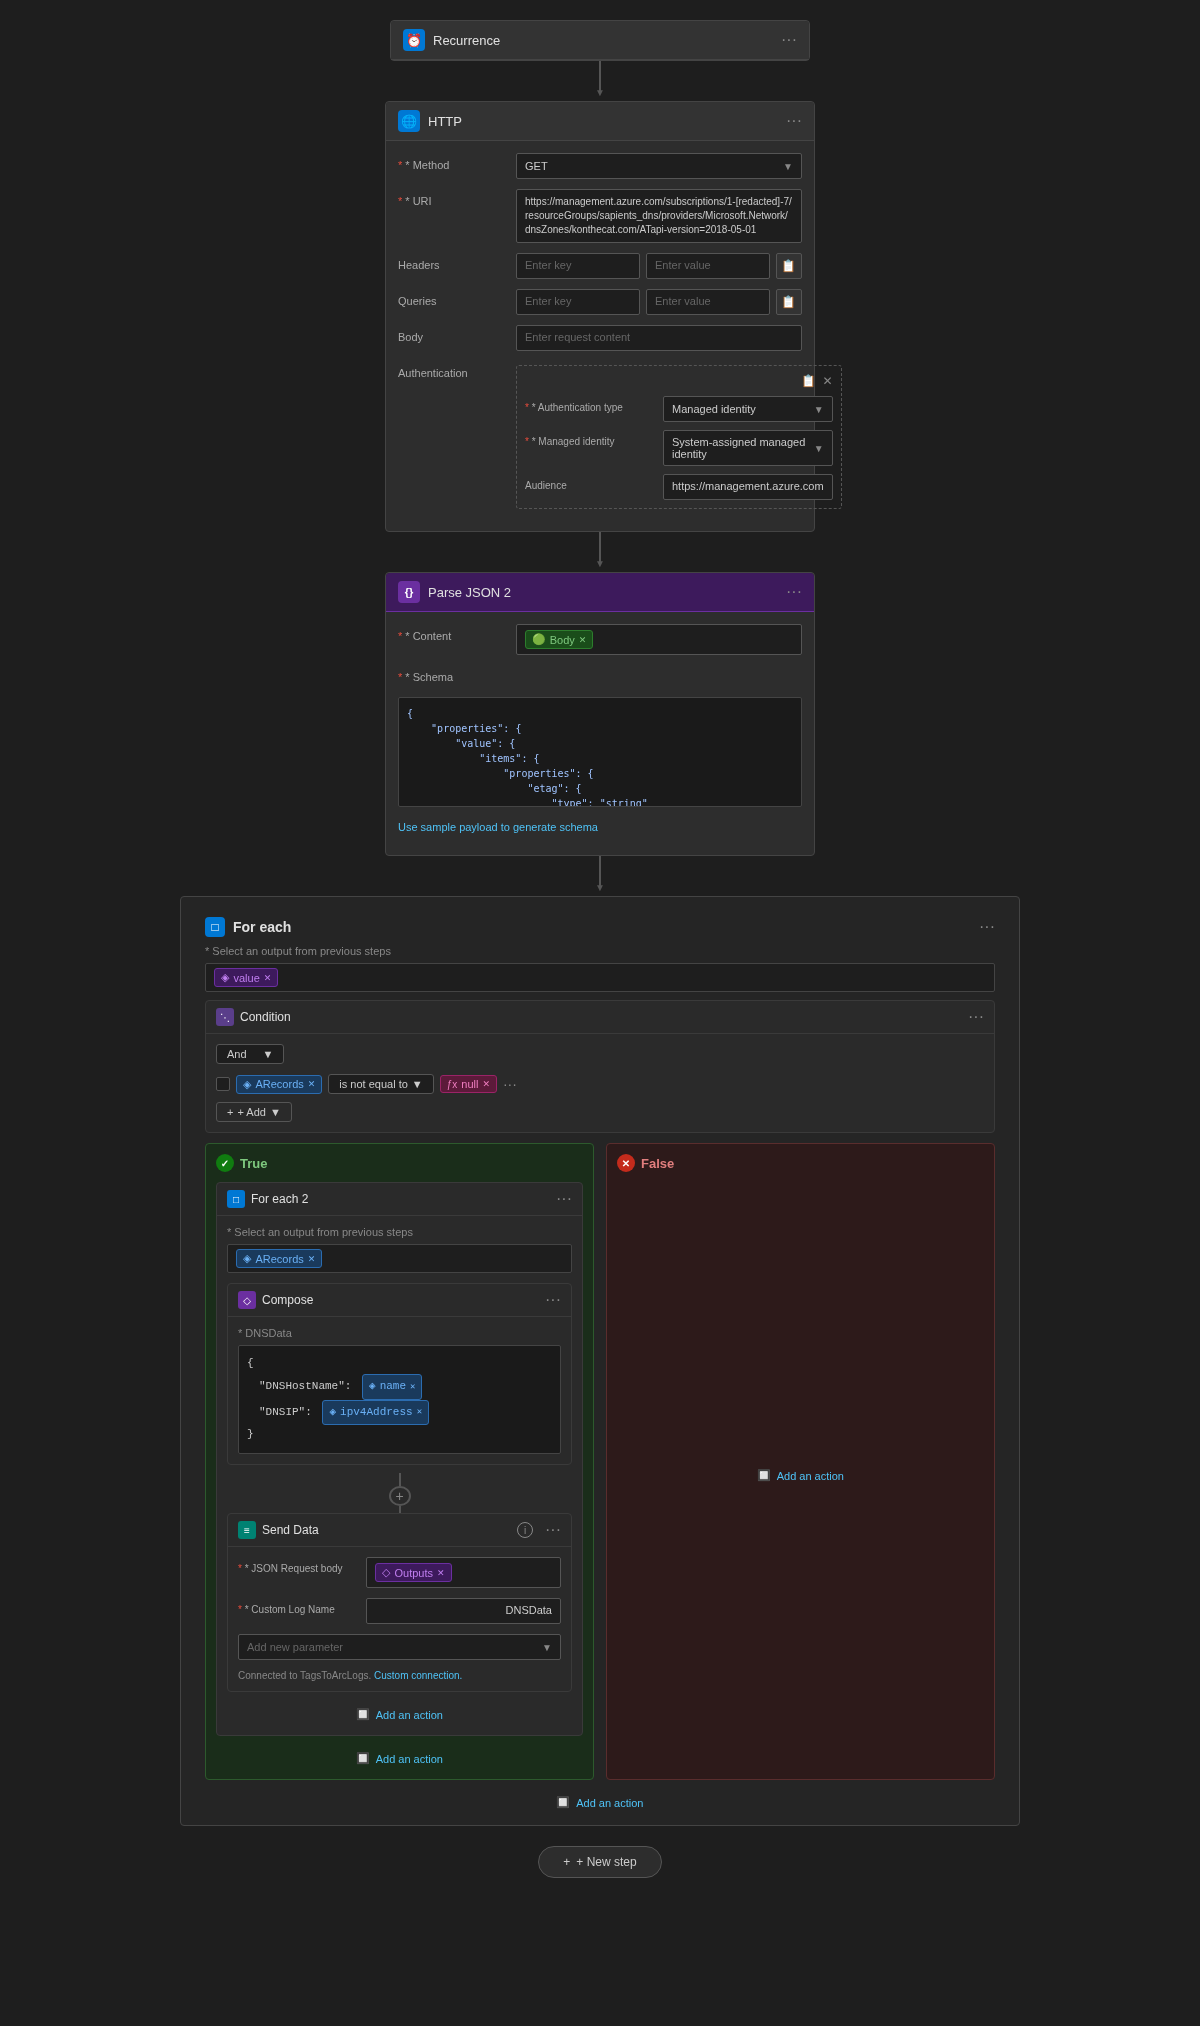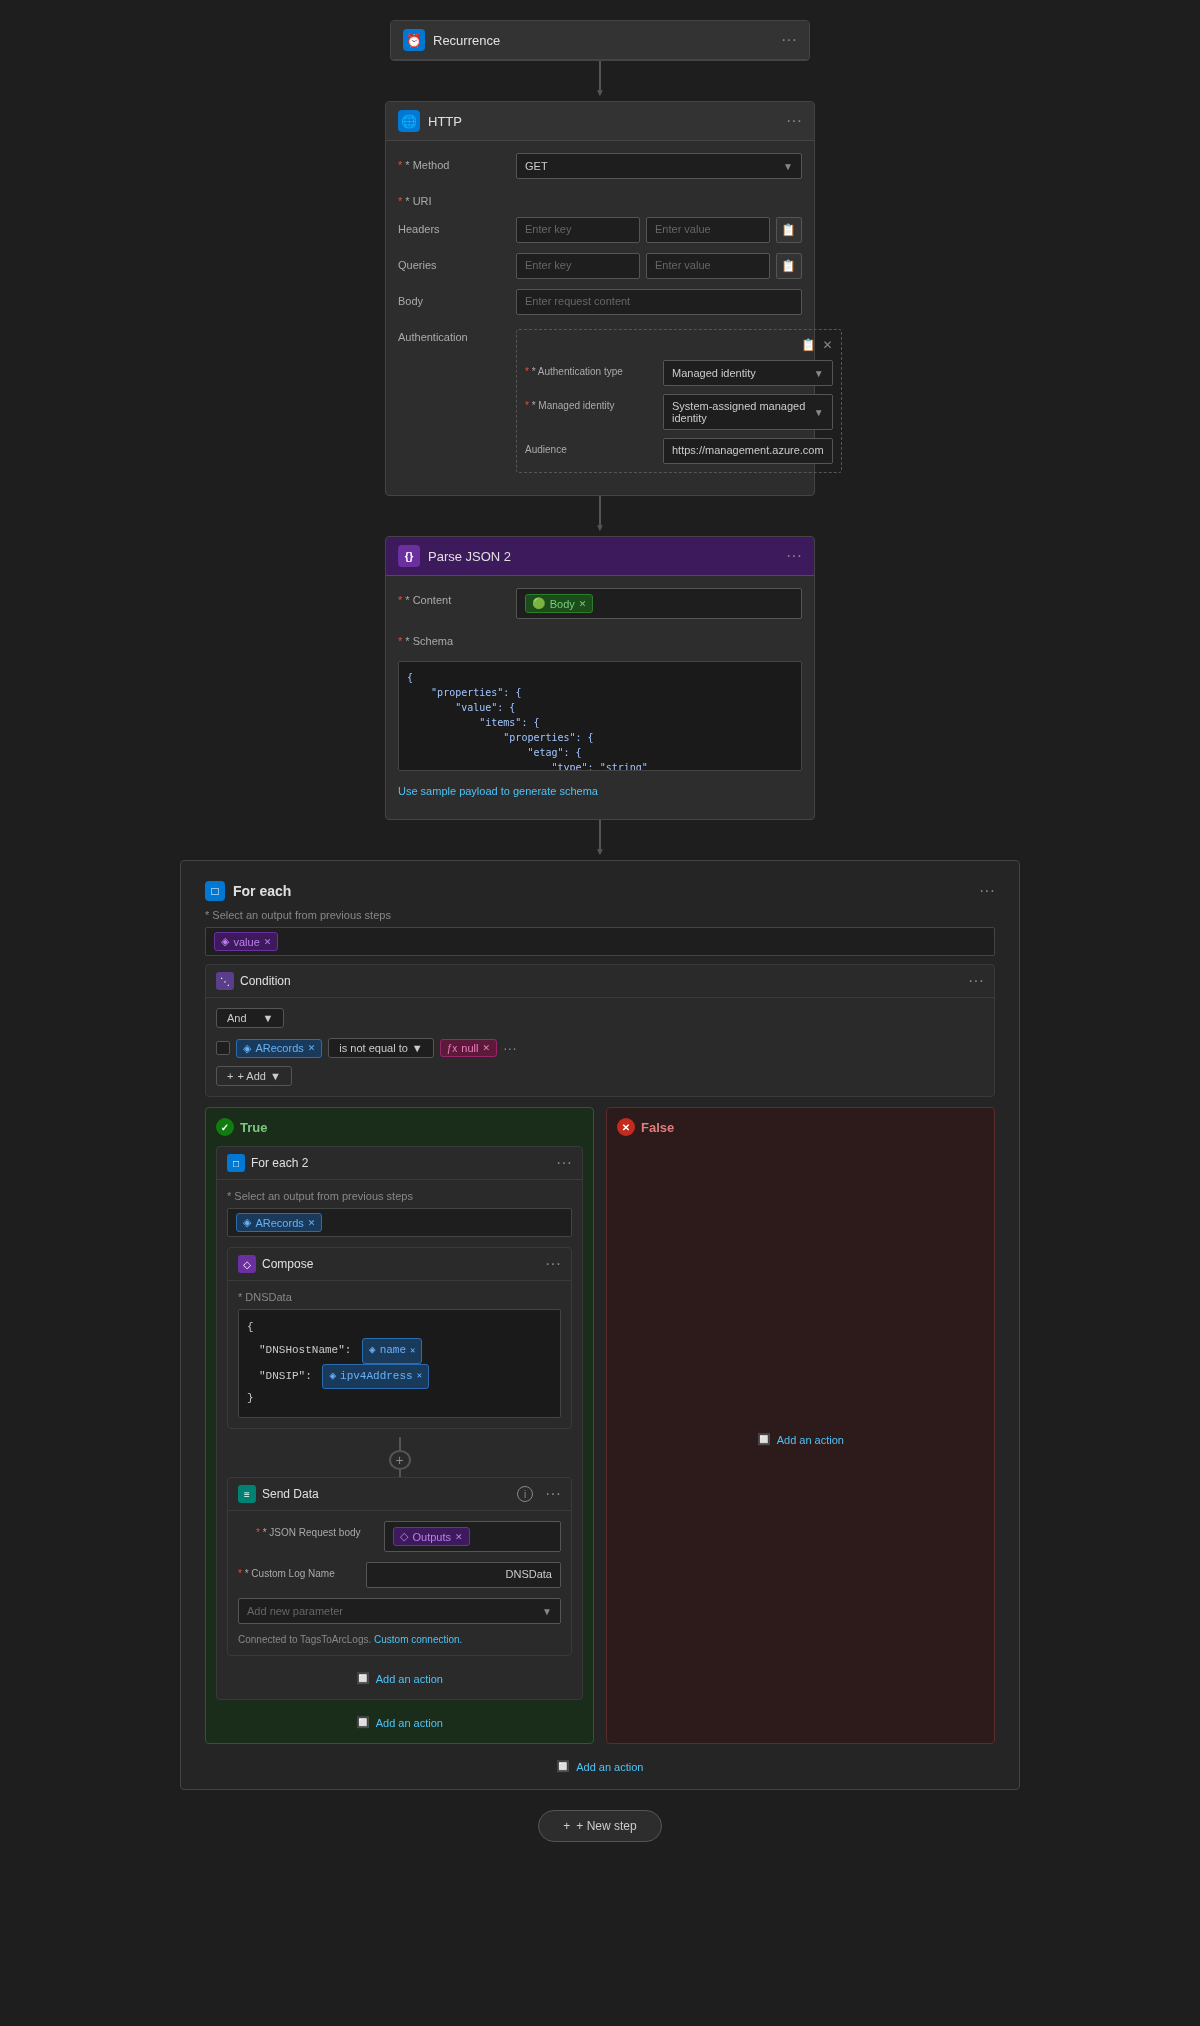--- a/index.html
+++ b/index.html
@@ -516,20 +516,21 @@
       <div class="form-row">
         <span class="form-label required">* Method</span>
         <div class="form-input form-input-select" style="flex:1;">
           <span>GET</span>
           <span class="chevron">▼</span>
         </div>
       </div>
 
       <div class="form-row">
         <span class="form-label required">* URI</span>
+        <div class="form-input" style="flex:1; word-break:break-all; font-size:10px; line-height:1.4;">https://management.azure.com/subscriptions/1-[redacted]-7/resourceGroups/sapients_dns/providers/Microsoft.Network/dnsZones/konthecat.com/ATapi-version=2018-05-01</div>
       </div>
 
       <div class="form-row">
         <span class="form-label">Headers</span>
         <div class="form-input-double">
           <div class="form-input">
             <span style="color:#666;">Enter key</span>
           </div>
           <div class="form-input">
             <span style="color:#666;">Enter value</span>
@@ -767,21 +768,21 @@
               <div class="nested-card">
                 <div class="nested-card-header">
                   <div style="width:18px;height:18px;background:#008272;border-radius:3px;display:flex;align-items:center;justify-content:center;font-size:10px;color:white;">≡</div>
                   <span style="font-size:12px;font-weight:500;color:#e0e0e0;flex:1;">Send Data</span>
                   <div class="info-icon">i</div>
                   <span class="card-header-dots" style="margin-left:6px;">···</span>
                 </div>
                 <div class="nested-card-body">
 
                   <div class="form-row">
-                    <span class="form-label required" style="width:120px; font-size:10px;margin-left:18px;">* JSON Request body</span>
+                    <span class="form-label required" style="width:120px; font-size:10px;">* JSON Request body</span>
                     <div class="form-input" style="flex:1;">
                       <span class="tag-chip tag-chip-purple">
                         <span>◇</span>
                         <span>Outputs</span>
                         <span class="close-x">✕</span>
                       </span>
                     </div>
                   </div>
 
                   <div class="form-row">

